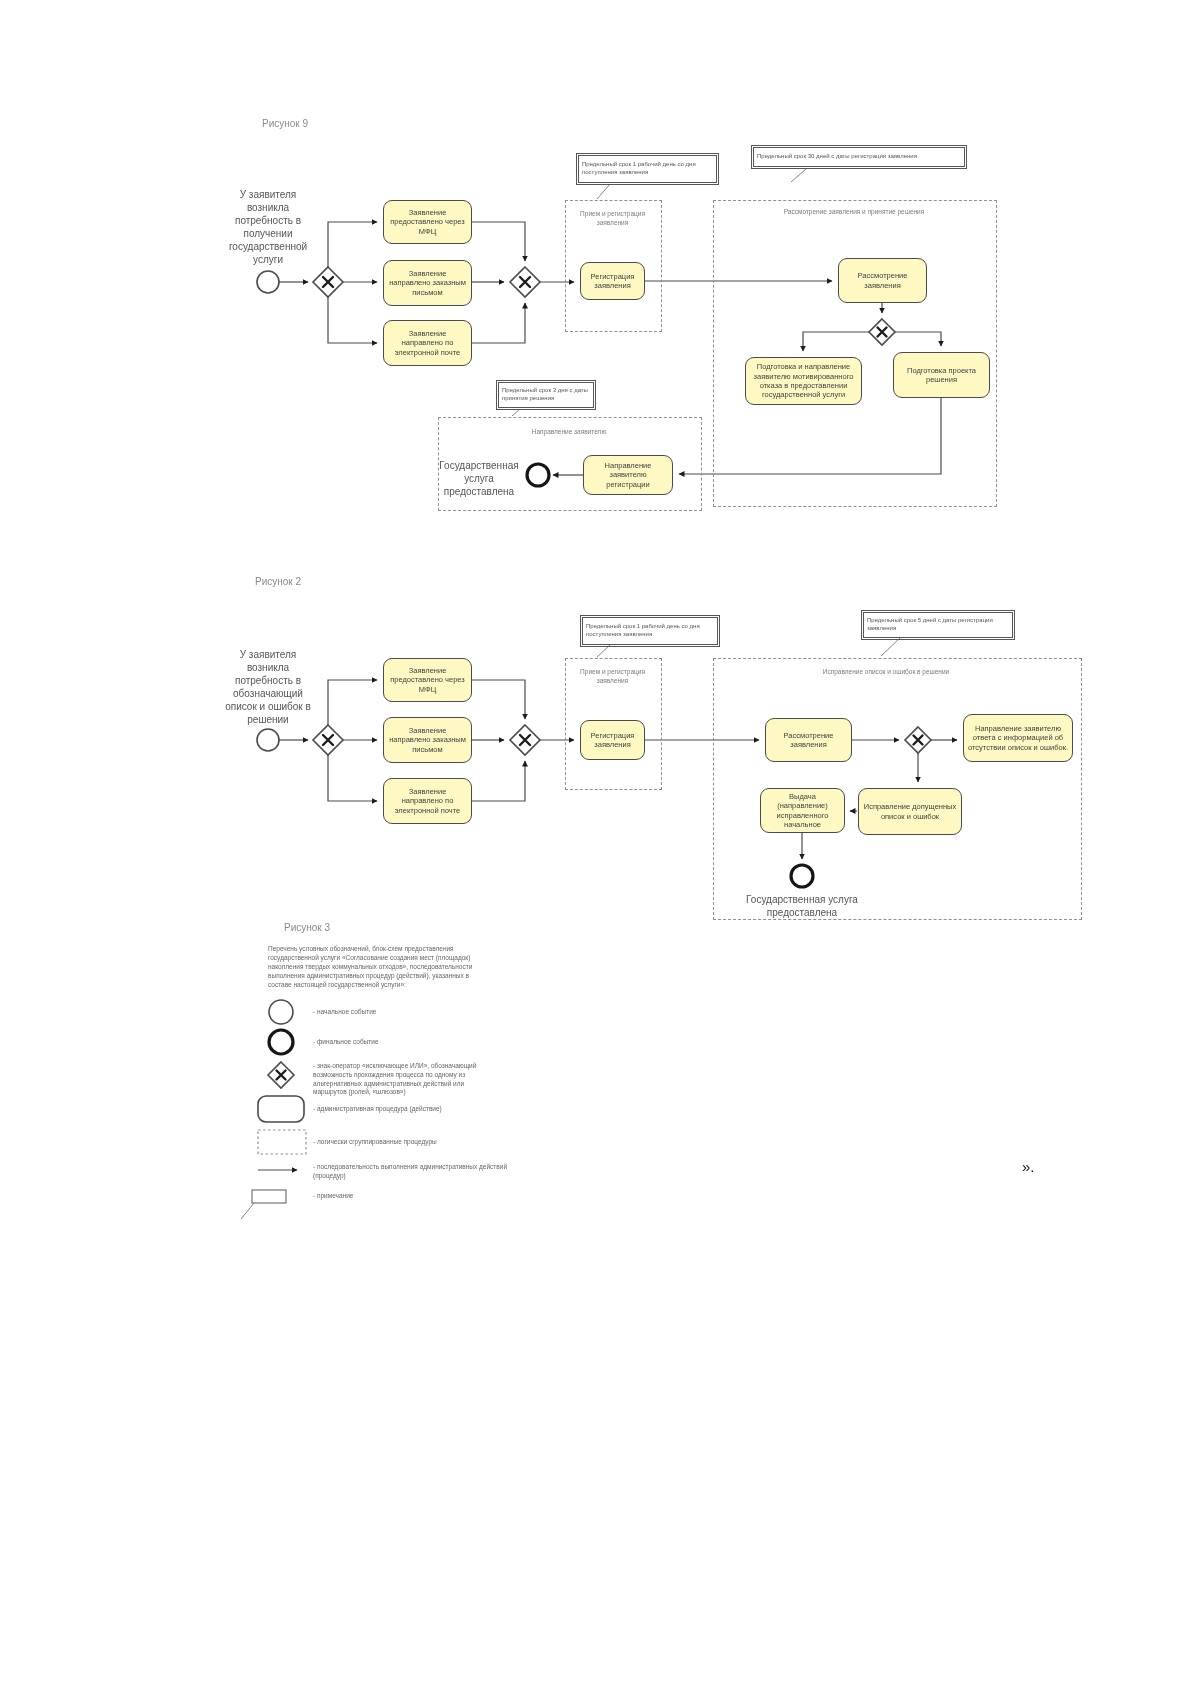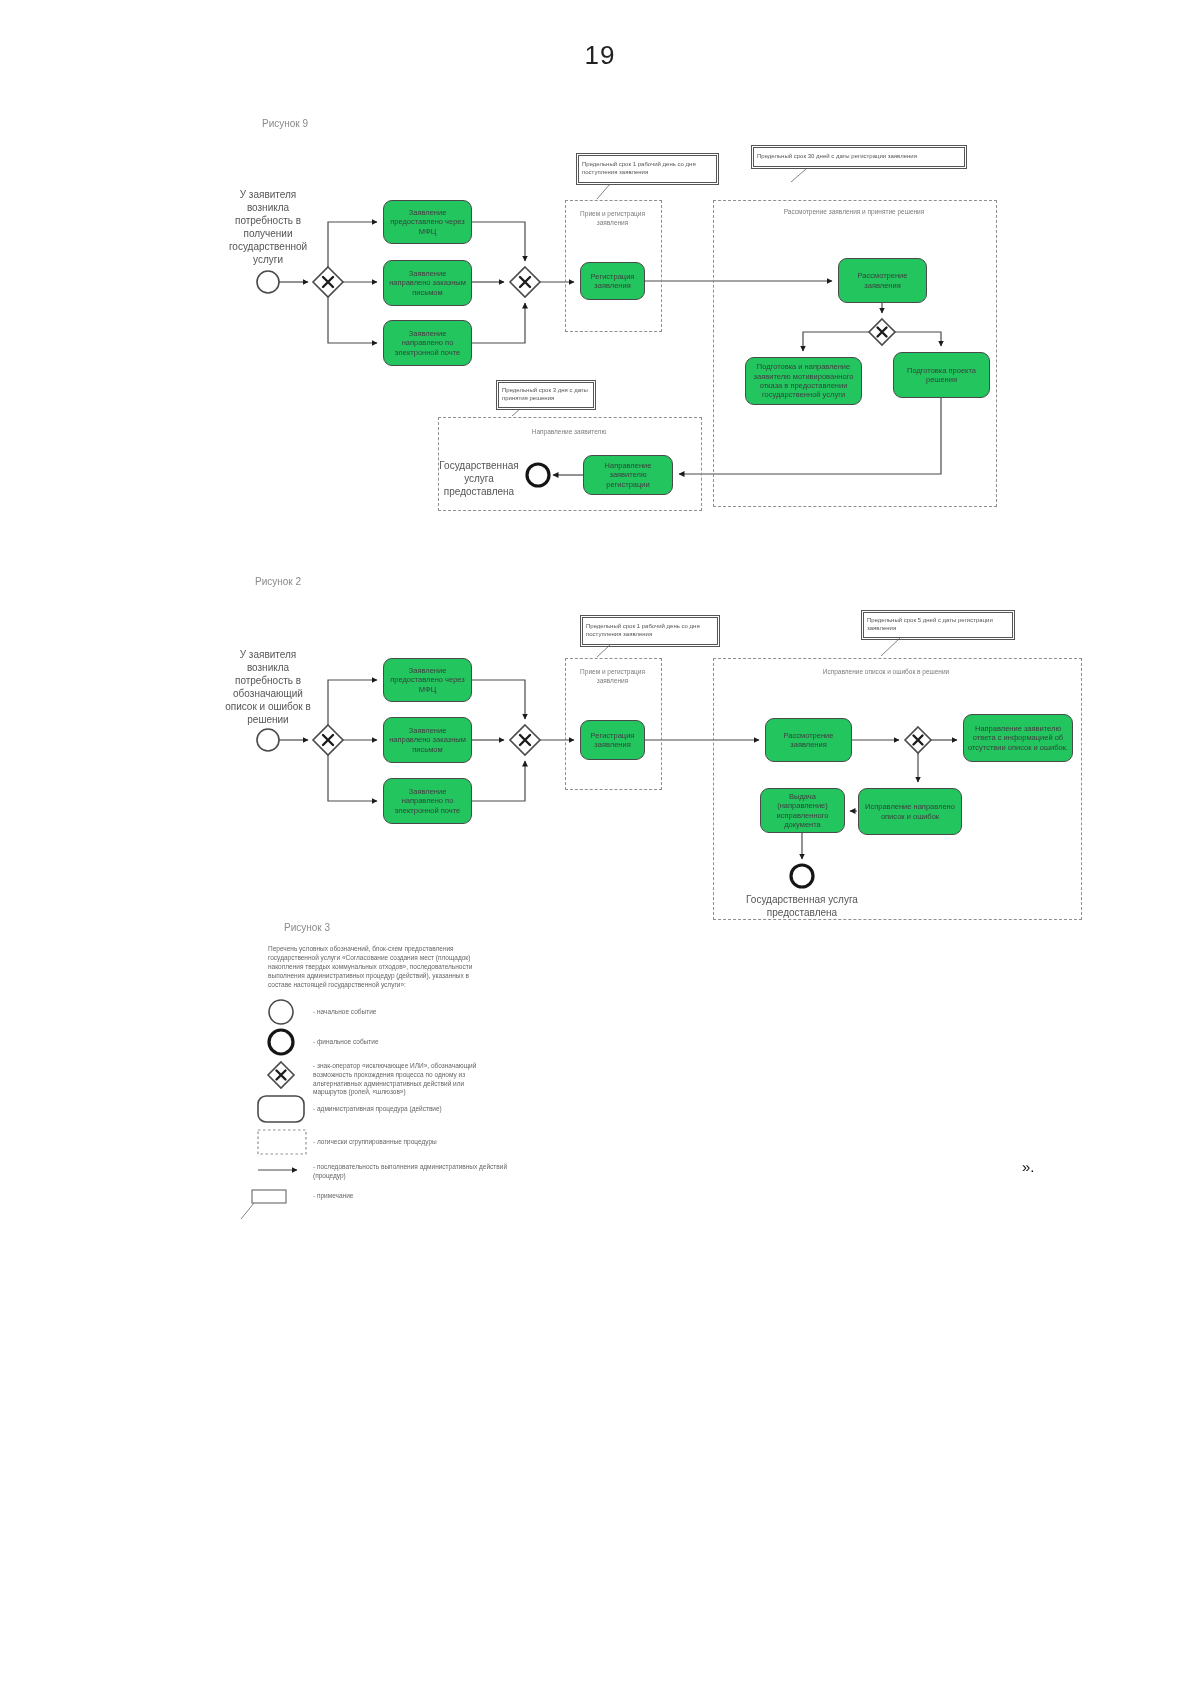--- a/index.html
+++ b/index.html
@@ -2,21 +2,21 @@
 <html><head>
 <meta charset="utf-8">
 <style>
   html,body{margin:0;padding:0;background:#fff;}
   #page{position:relative;width:1200px;height:1696px;background:#ffffff;overflow:hidden;
         font-family:"Liberation Sans", sans-serif;}
   #page-num{position:absolute;top:40px;left:0;width:100%;text-align:center;
             font-size:26px;color:#222;letter-spacing:1px;}
   .fig-title{position:absolute;font-size:10px;color:#8a8a8a;}
   .freetext{position:absolute;font-size:10px;color:#555;text-align:center;line-height:1.3;}
-  .task{position:absolute;border:1.4px solid #4a4a4a;border-radius:9px;background:#22c55e;
+  .task{position:absolute;border:1.4px solid #4a4a4a;border-radius:9px;background:#fef9c3;
         display:flex;align-items:center;justify-content:center;text-align:center;
         font-size:7.5px;line-height:1.25;color:#3f3f3f;padding:2px 3px;box-sizing:border-box;}
   .lane{position:absolute;border:1.2px dashed #8f8f8f;background:transparent;}
   .lane-label{position:absolute;font-size:6.5px;color:#7c7c7c;text-align:center;line-height:1.35;}
   .ann{position:absolute;border:1px solid #555;outline:1px solid #555;outline-offset:1.5px;
        background:#fff;font-size:6px;line-height:1.3;color:#555;padding:2px 3px;
        box-sizing:border-box;display:flex;align-items:center;text-align:left;}
   .legend-label{position:absolute;font-size:6.5px;color:#666;line-height:1.35;text-align:left;}
   #fig3-intro{position:absolute;left:268px;top:944px;width:225px;font-size:6.5px;
               color:#666;line-height:1.4;text-align:left;}
@@ -26,21 +26,20 @@
   .leader{stroke:#777;stroke-width:0.9;fill:none;}
   .shape{stroke:#4a4a4a;stroke-width:1.6;fill:#fff;}
   .thick{stroke:#151515;stroke-width:3.2;fill:#fff;}
   .gwx{stroke:#1c1c1c;stroke-width:2.4;fill:none;stroke-linecap:round;}
 </style>
 </head>
 <body>
 
 <div id="page">
 
-  <div id="page-num">19</div>
 
   <svg width="1200" height="1696" viewBox="0 0 1200 1696">
     <defs>
       <marker id="arr" markerWidth="7" markerHeight="7" refX="5.5" refY="3" orient="auto" markerUnits="userSpaceOnUse">
         <path d="M0,0 L6,3 L0,6 Z" fill="#1c1c1c"></path>
       </marker>
     </defs>
 
     <g>
       <circle class="shape" cx="268" cy="282" r="11"></circle>
@@ -162,22 +161,22 @@
   <div class="ann" style="left:863px;top:612px;width:150px;height:26px;">Предельный срок 5 дней с даты регистрации заявления</div>
 
   <div class="lane" style="left:565px;top:658px;width:95px;height:130px;"></div>
   <div class="lane-label" style="left:567px;top:668px;width:91px;">Прием и регистрация заявления</div>
   <div class="lane" style="left:713px;top:658px;width:367px;height:260px;"></div>
   <div class="lane-label" style="left:796px;top:668px;width:180px;">Исправление описок и ошибок в решении</div>
 
   <div class="task" style="left:580px;top:720px;width:65px;height:40px;">Регистрация заявления</div>
   <div class="task" style="left:765px;top:718px;width:87px;height:44px;">Рассмотрение заявления</div>
   <div class="task" style="left:963px;top:714px;width:110px;height:48px;">Направление заявителю ответа с информацией об отсутствии описок и ошибок.</div>
-  <div class="task" style="left:858px;top:788px;width:104px;height:47px;">Исправление направлено описок и ошибок</div>
-  <div class="task" style="left:760px;top:788px;width:85px;height:45px;">Выдача (направление) исправленного документа</div>
+  <div class="task" style="left:858px;top:788px;width:104px;height:47px;">Исправление допущенных описок и ошибок</div>
+  <div class="task" style="left:760px;top:788px;width:85px;height:45px;">Выдача (направление) исправленного начальное</div>
   <div class="freetext" style="left:742px;top:893px;width:120px;">Государственная услуга предоставлена</div>
 
   <div class="fig-title" style="left:284px;top:922px;">Рисунок 3</div>
   <div id="fig3-intro">Перечень условных обозначений, блок-схем предоставления государственной услуги «Согласование создания мест (площадок) накопления твердых коммунальных отходов», последовательности выполнения административных процедур (действий), указанных в составе настоящей государственной услуги»:</div>
 
   <div class="legend-label" style="left:313px;top:1008px;width:250px;">- начальное событие</div>
   <div class="legend-label" style="left:313px;top:1038px;width:250px;">- финальное событие</div>
   <div class="legend-label" style="left:313px;top:1062px;width:185px;">- знак-оператор «исключающее ИЛИ», обозначающий возможность прохождения процесса по одному из альтернативных административных действий или маршрутов (ролей, «шлюзов»)</div>
   <div class="legend-label" style="left:313px;top:1105px;width:250px;">- административная процедура (действие)</div>
   <div class="legend-label" style="left:313px;top:1138px;width:250px;">- логически сгруппированные процедуры</div>

